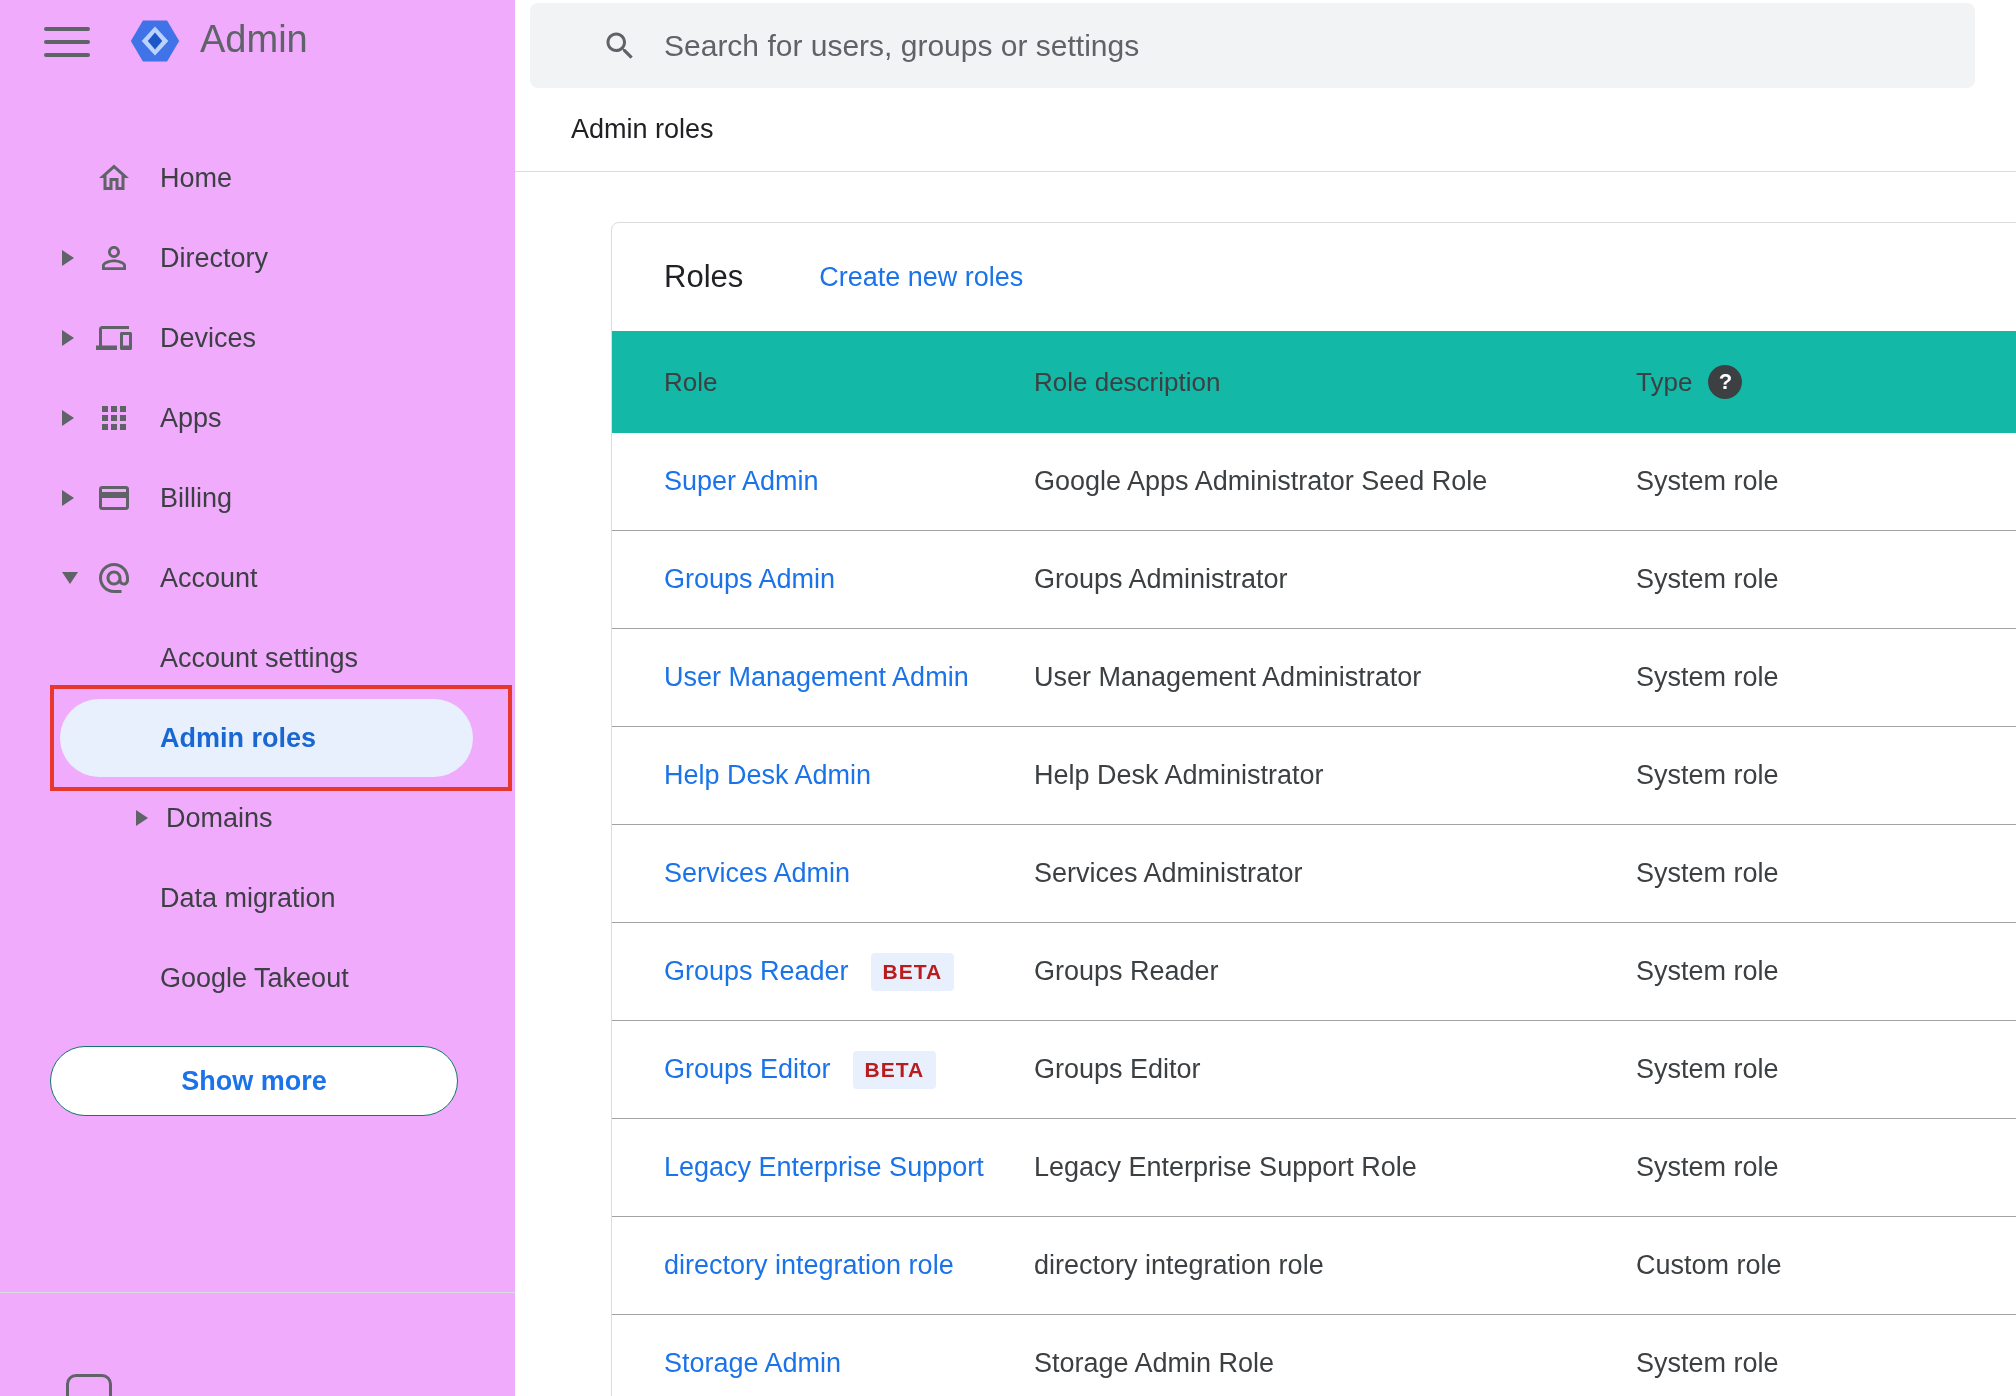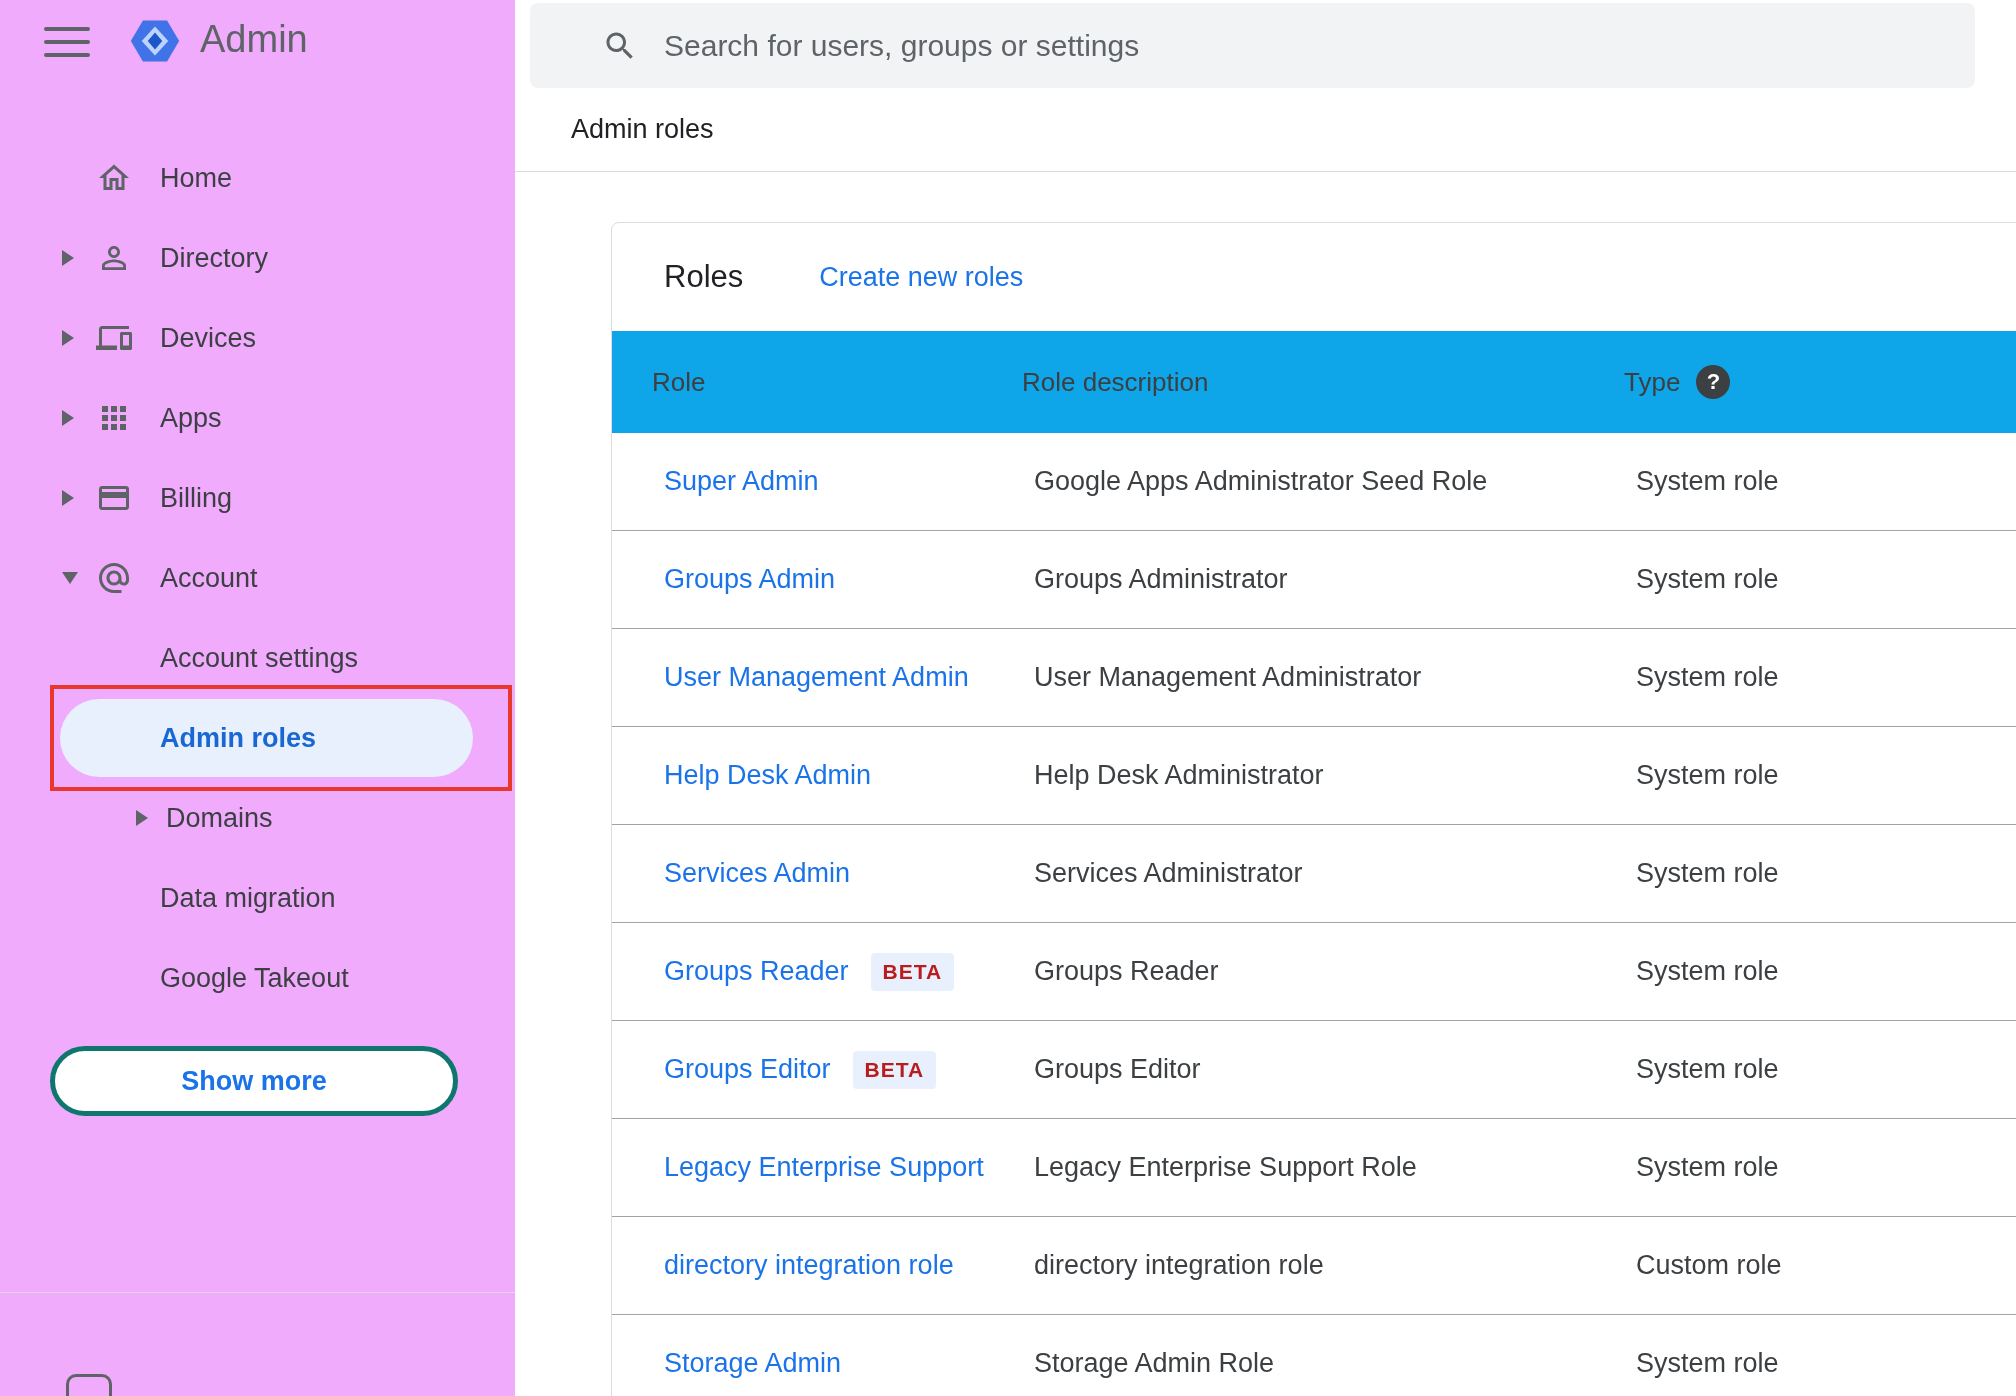--- a/index.html
+++ b/index.html
@@ -28,21 +28,21 @@
   .nav-arrow.right { transform:translateY(-50%);
     border-left:12px solid #5f6368; border-top:8px solid transparent; border-bottom:8px solid transparent; }
   .nav-arrow.down { transform:translateY(-50%);
     border-top:12px solid #5f6368; border-left:8px solid transparent; border-right:8px solid transparent; }
   .nav-arrow.inner { left:96px; }
   .nav-item .inner ~ .nav-label { left:126px; }
   .nav-icon { position:absolute; left:56px; top:50%; transform:translateY(-50%);
     width:36px; height:36px; }
   .nav-icon svg { width:36px; height:36px; fill:#5f6368; }
 
-  .show-more { margin:28px 0 0 50px; width:408px; height:70px; border:5px solid #0f766e;
+  .show-more { margin:28px 0 0 50px; width:408px; height:70px; border:1px solid #0f766e;
     border-radius:35px; display:flex; align-items:center; justify-content:center;
     font-size:27px; color:#1a73e8; font-weight:bold; cursor:pointer; background:#fff; }
   .sb-divider { position:absolute; left:0; width:515px; top:1292px; height:1px; background:#dadce0; }
   .partial-icon { position:absolute; left:66px; top:1374px; width:46px; height:44px;
     border:3px solid #5f6368; border-radius:10px; }
 
   
   .main { position:absolute; left:515px; top:0; right:0; height:100%; }
   .search-bar { margin:3px 41px 0 15px; height:85px; background:#f1f3f4; border-radius:8px;
     display:flex; align-items:center; padding-left:72px; }
@@ -53,22 +53,22 @@
   .breadcrumb-row { height:84px; display:flex; align-items:center; padding-left:56px;
     border-bottom:1px solid #dadce0; }
   .breadcrumb { font-size:27px; color:#202124; }
 
   .card { margin:50px -2px 0 96px; height:1400px; background:#fff;
     border:1px solid #dadce0; border-radius:8px 0 0 0; }
   .card-header { height:108px; display:flex; align-items:center; padding-left:52px; }
   .card-title { font-size:31px; color:#202124; }
   .create-link { margin-left:76px; font-size:27px; color:#1a73e8; cursor:pointer; }
 
-  .thead { height:102px; background:#0ea5e9; display:grid;
-    grid-template-columns:370px 602px 1fr; align-items:center; padding-left:40px; }
+  .thead { height:102px; background:#14b8a6; display:grid;
+    grid-template-columns:370px 602px 1fr; align-items:center; padding-left:52px; }
   .th { font-size:26px; color:#3c4043; }
   .th-flex { display:flex; align-items:center; gap:16px; }
   .help-circle { width:34px; height:34px; border-radius:50%; background:#3c4043; color:#fff;
     display:flex; align-items:center; justify-content:center; font-size:22px; font-weight:bold;
     cursor:pointer; }
 
   .trow { height:98px; display:grid; grid-template-columns:370px 602px 1fr;
     align-items:center; padding-left:52px; border-bottom:1px solid #a3a3a3; }
   .role-cell { display:flex; align-items:center; }
   .role-link { font-size:27px; color:#1a73e8; cursor:pointer; white-space:nowrap; }

